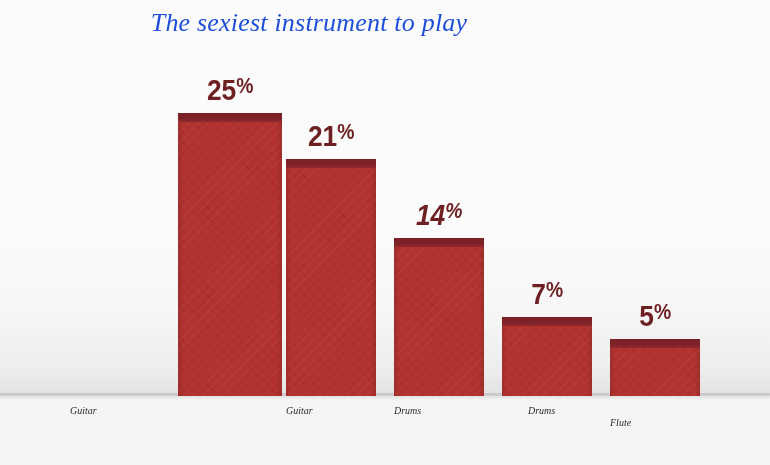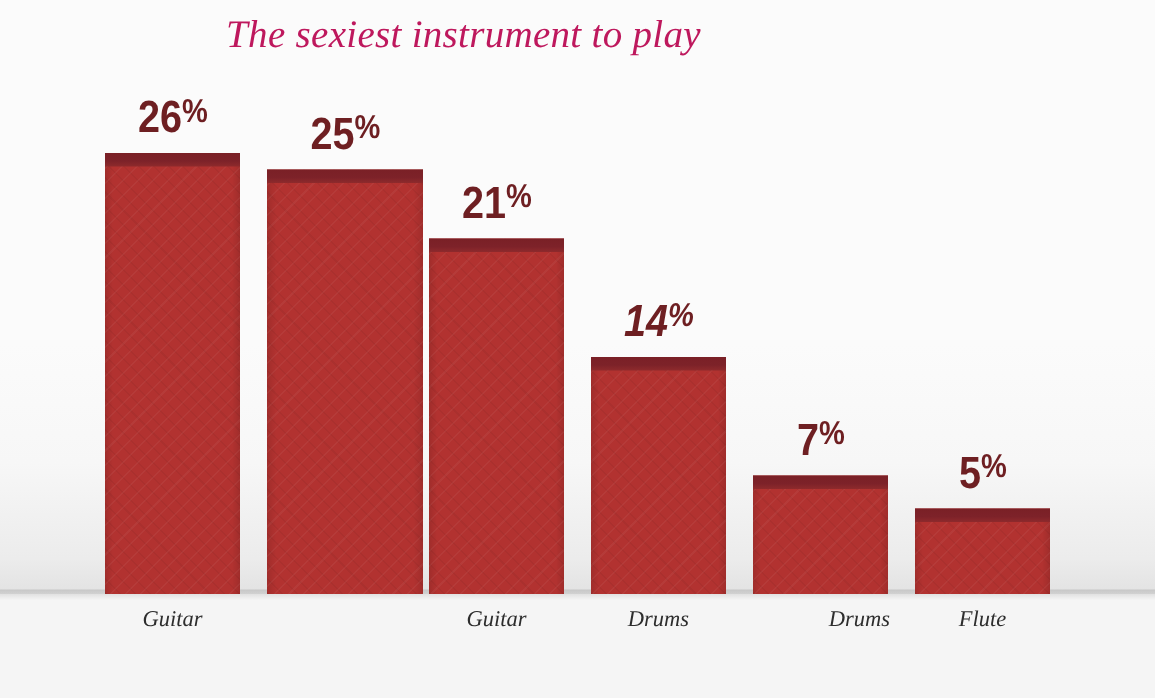--- a/index.html
+++ b/index.html
@@ -48,21 +48,21 @@
 
   #title {
     position: absolute;
     left: 0;
     top: 8px;
     width: 618px;
     text-align: center;
     font-family: "Liberation Serif", serif;
     font-style: italic;
     font-size: 26px;
-    color: #be185d;
+    color: #1d4ed8;
     letter-spacing: 0.2px;
   }
 
   #bars {
     position: absolute;
     left: 0;
     top: 0;
     width: 770px;
     height: 396px;
   }
@@ -127,45 +127,38 @@
 
   #x-labels {
     position: absolute;
     left: 0;
     top: 400px;
     width: 770px;
     height: 30px;
   }
   .x-label {
     position: absolute;
-    text-align: center;
     font-family: "Liberation Serif", serif;
     font-style: italic;
-    font-size: 15px;
+    font-size: 10px;
     color: #2d2d2d;
     top: 5px;
   }
 </style>
 </head>
 <body>
 
 <div id="chart-root">
 
   <div id="plot-panel"></div>
   <div id="baseline-shadow"></div>
 
   <div id="title">The sexiest instrument to play</div>
 
   <div id="bars">
-      <div class="bar-group" style="left: 70px; width: 90px; height: 396px;">
-        <div class="bar" style="height: 294px;">
-          <div class="bar-cap"></div>
-        </div>
-        <div class="bar-value" style="bottom: 302px;"><span>26</span><span class="pct">%</span></div>
-      </div>
       <div class="bar-group" style="left: 178px; width: 104px; height: 396px;">
         <div class="bar" style="height: 283px;">
           <div class="bar-cap"></div>
         </div>
         <div class="bar-value" style="bottom: 291px;"><span>25</span><span class="pct">%</span></div>
       </div>
       <div class="bar-group" style="left: 286px; width: 90px; height: 396px;">
         <div class="bar" style="height: 237px;">
           <div class="bar-cap"></div>
         </div>
@@ -189,16 +182,16 @@
         </div>
         <div class="bar-value" style="bottom: 65px;"><span>5</span><span class="pct">%</span></div>
       </div>
     </div>
 
   <div id="x-labels">
       <div class="x-label" style="left: 70px; width: 90px;">Guitar</div>
       <div class="x-label" style="left: 286px; width: 90px;">Guitar</div>
       <div class="x-label" style="left: 394px; width: 90px;">Drums</div>
       <div class="x-label" style="left: 528px; width: 90px;">Drums</div>
-      <div class="x-label" style="left: 610px; width: 90px;">Flute</div>
+      <div class="x-label" style="left: 610px; width: 90px; margin-top: 12px;">Flute</div>
     </div>
 
 </div>
 
 </body></html>

